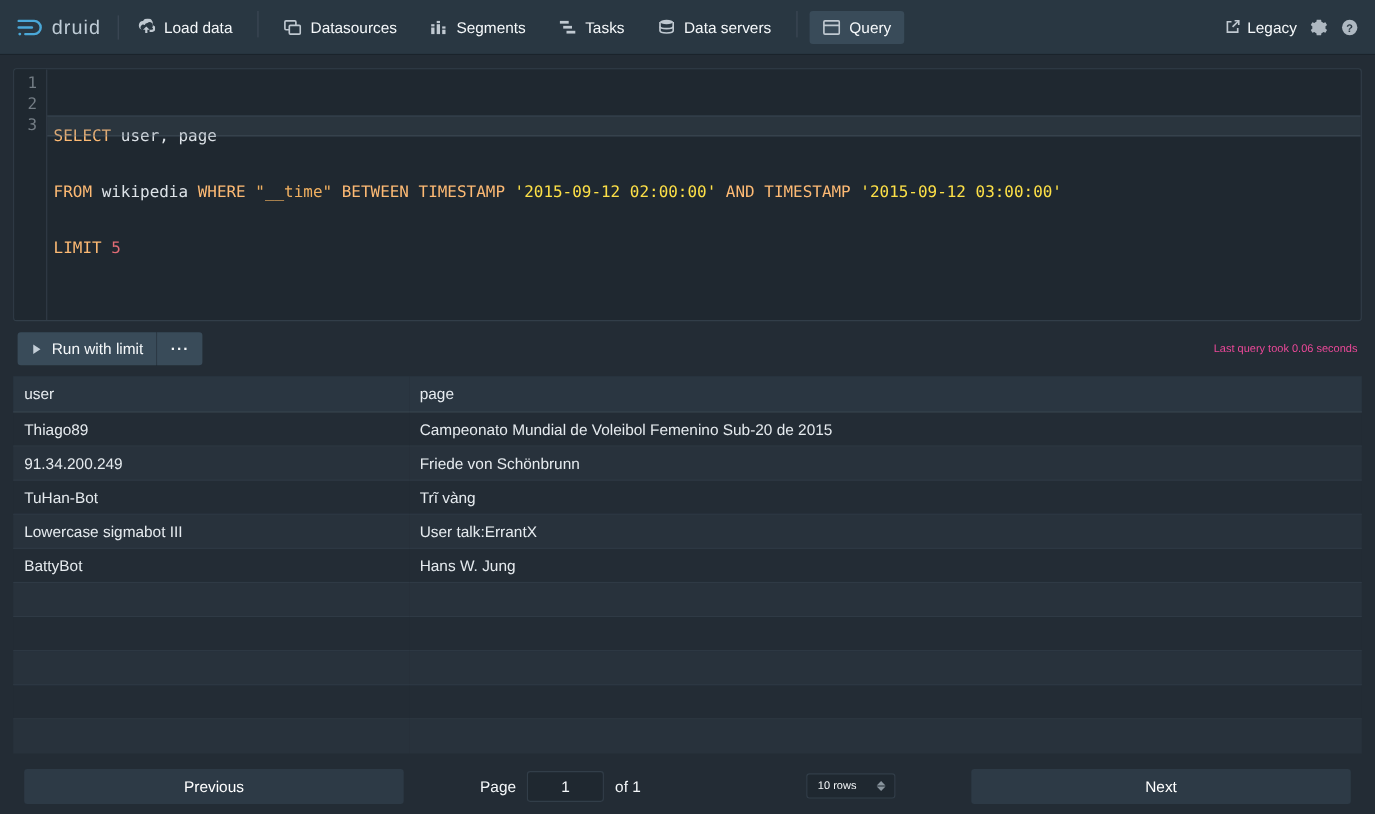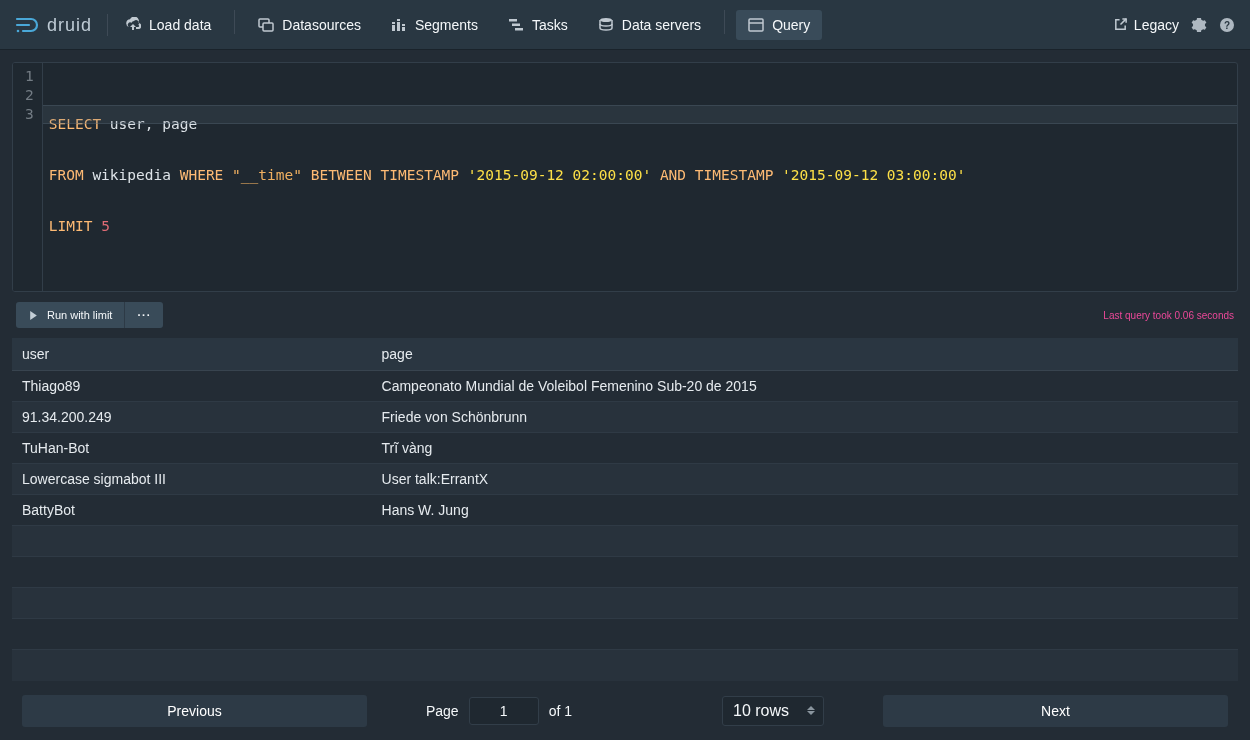--- a/index.html
+++ b/index.html
@@ -121,21 +121,21 @@
   padding: 10px 16px;
 }
 .btn-group {
   display: flex;
 }
 .btn {
   background: #394b59;
   color: #f5f8fa;
   border: none;
   padding: 7px 12px;
-  font-size: 11px;
+  font-size: 14px;
   display: flex;
   align-items: center;
   gap: 8px;
   cursor: pointer;
 }
 .btn:first-child { border-radius: 3px 0 0 3px; }
 .btn:last-child { border-radius: 0 3px 3px 0; border-left: 1px solid #2d3a46; }
 .status-text {
   margin-left: auto;
   font-size: 10px;
@@ -201,21 +201,21 @@
   border-radius: 3px;
 }
 .rows-select {
   display: flex;
   align-items: center;
   background: #1f2830;
   border: 1px solid #323e49;
   padding: 5px 8px 5px 10px;
   border-radius: 3px;
   gap: 18px;
-  font-size: 16px;
+  font-size: 10px;
   cursor: pointer;
 }
 .stepper {
   display: flex;
   flex-direction: column;
   gap: 1px;
 }
 .stepper div {
   width: 0; height: 0;
   border-left: 4px solid transparent;

